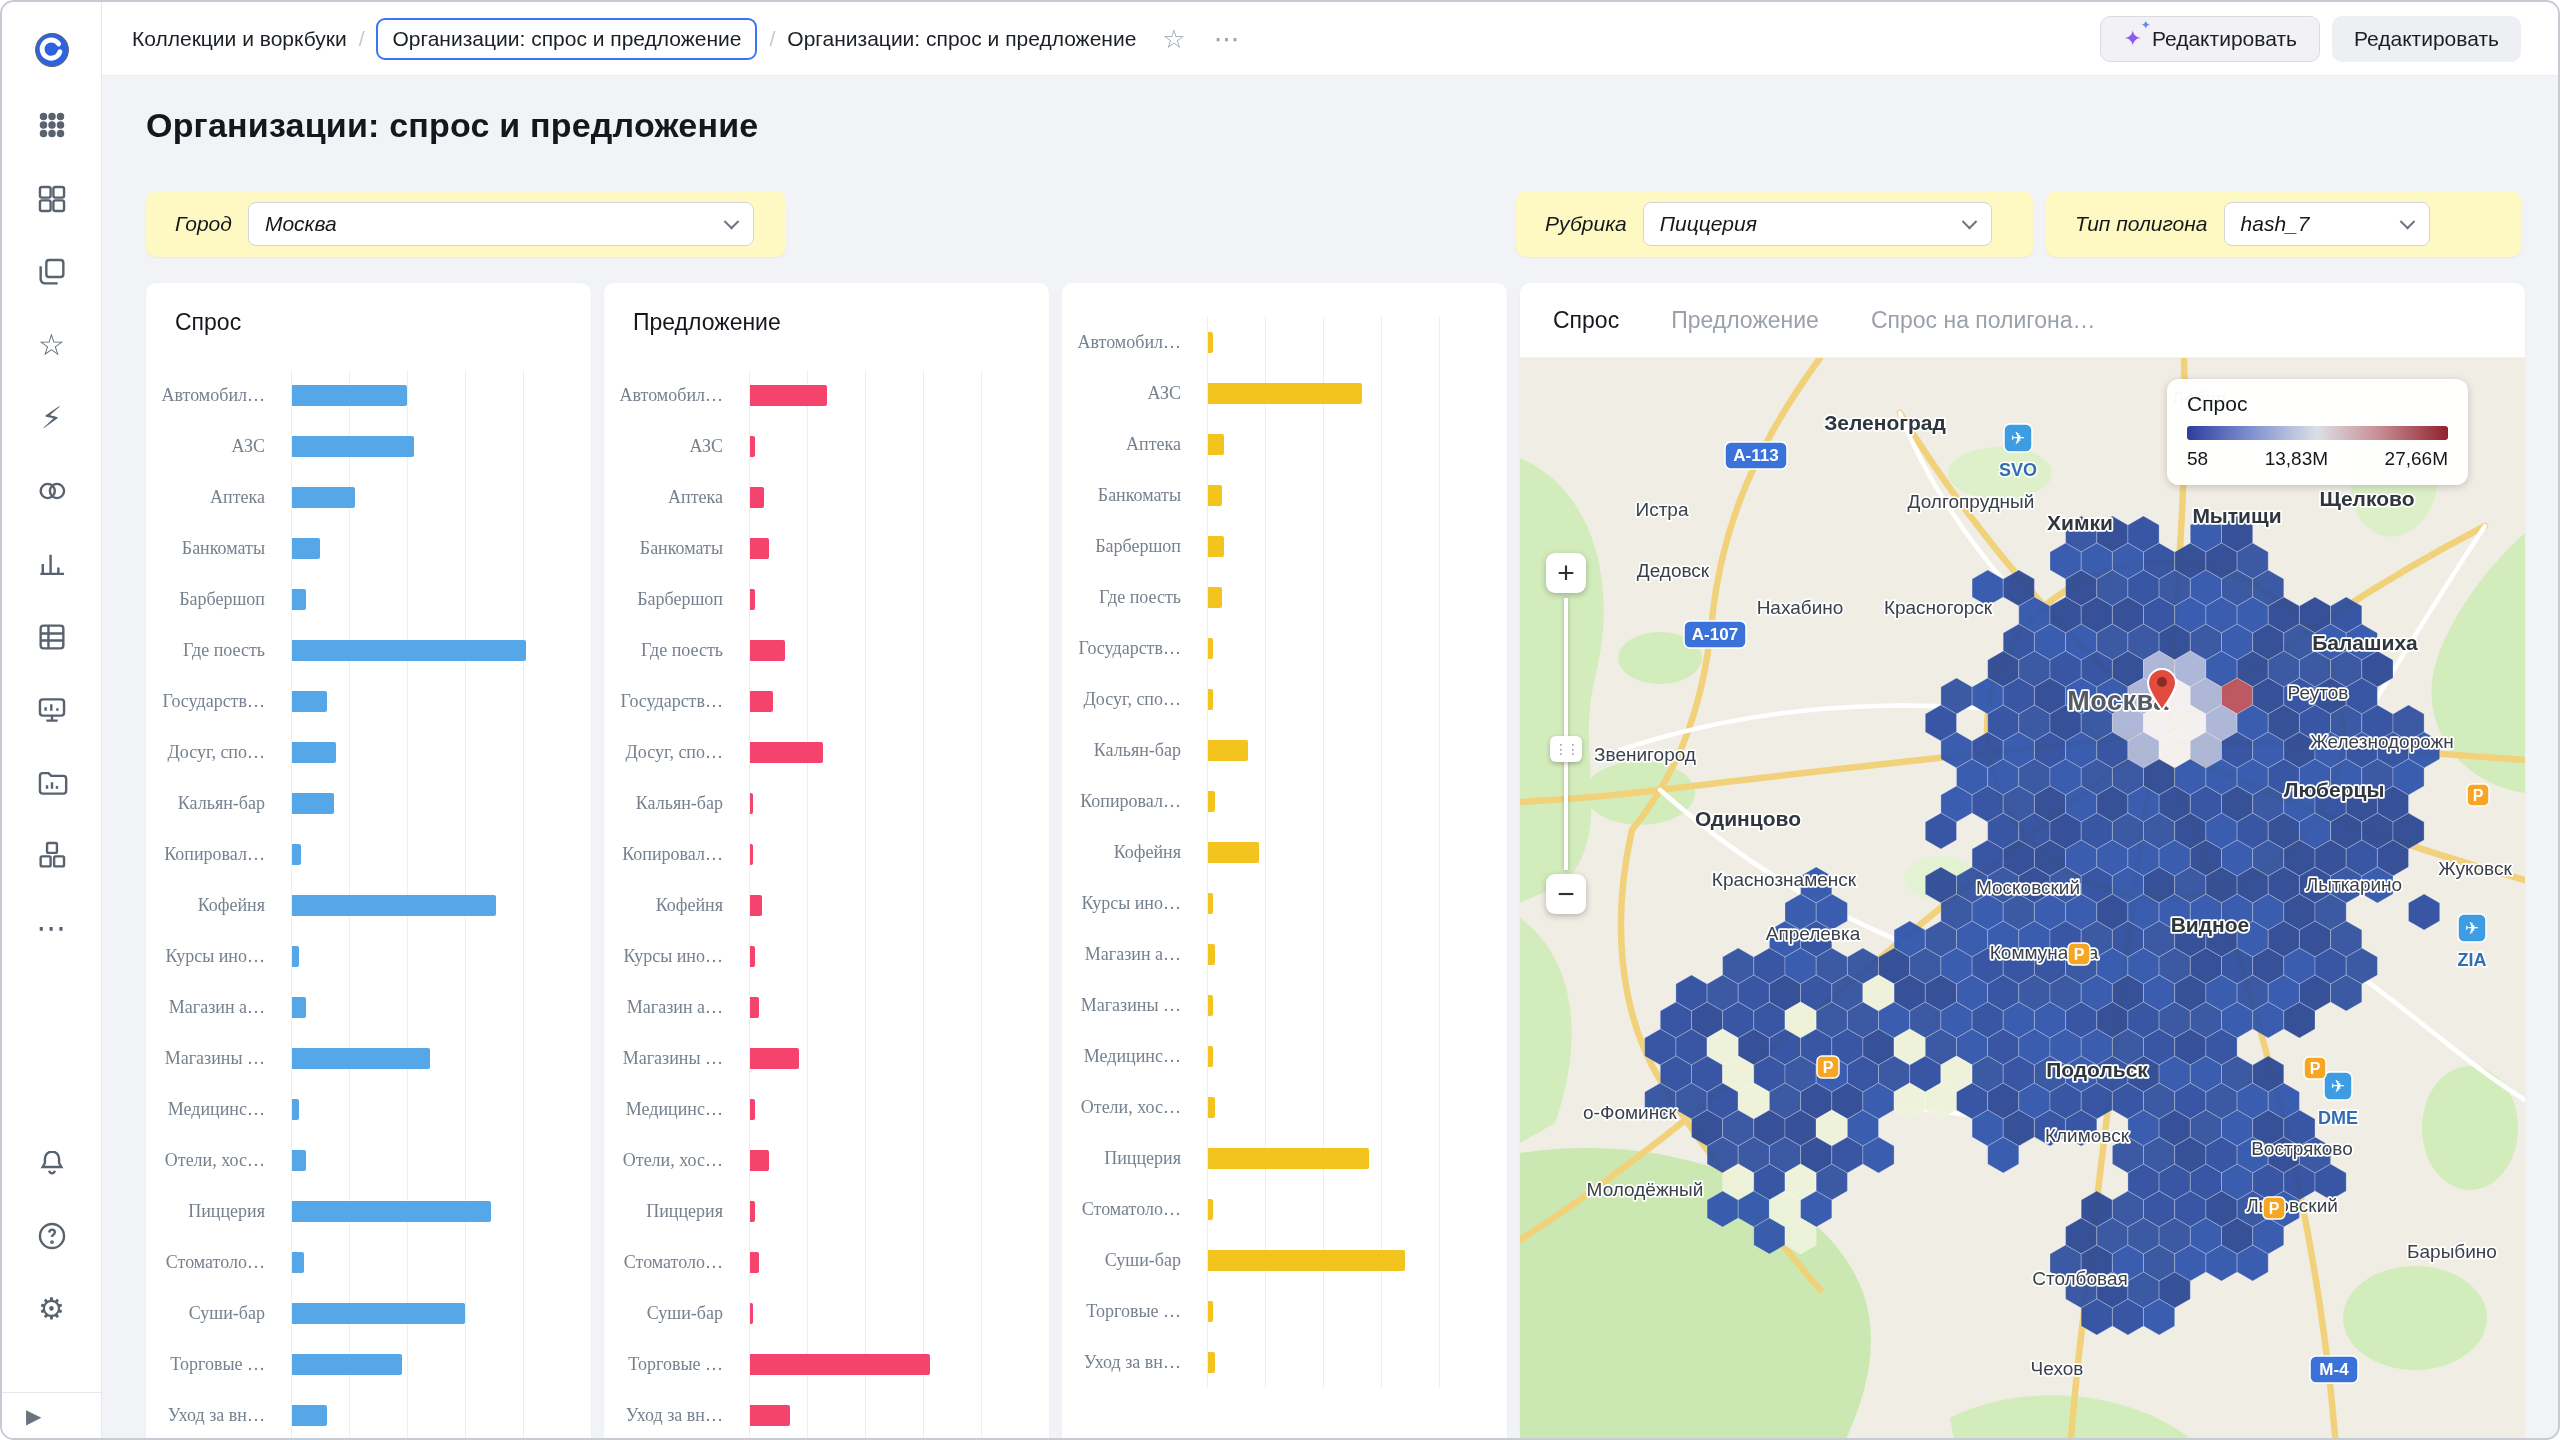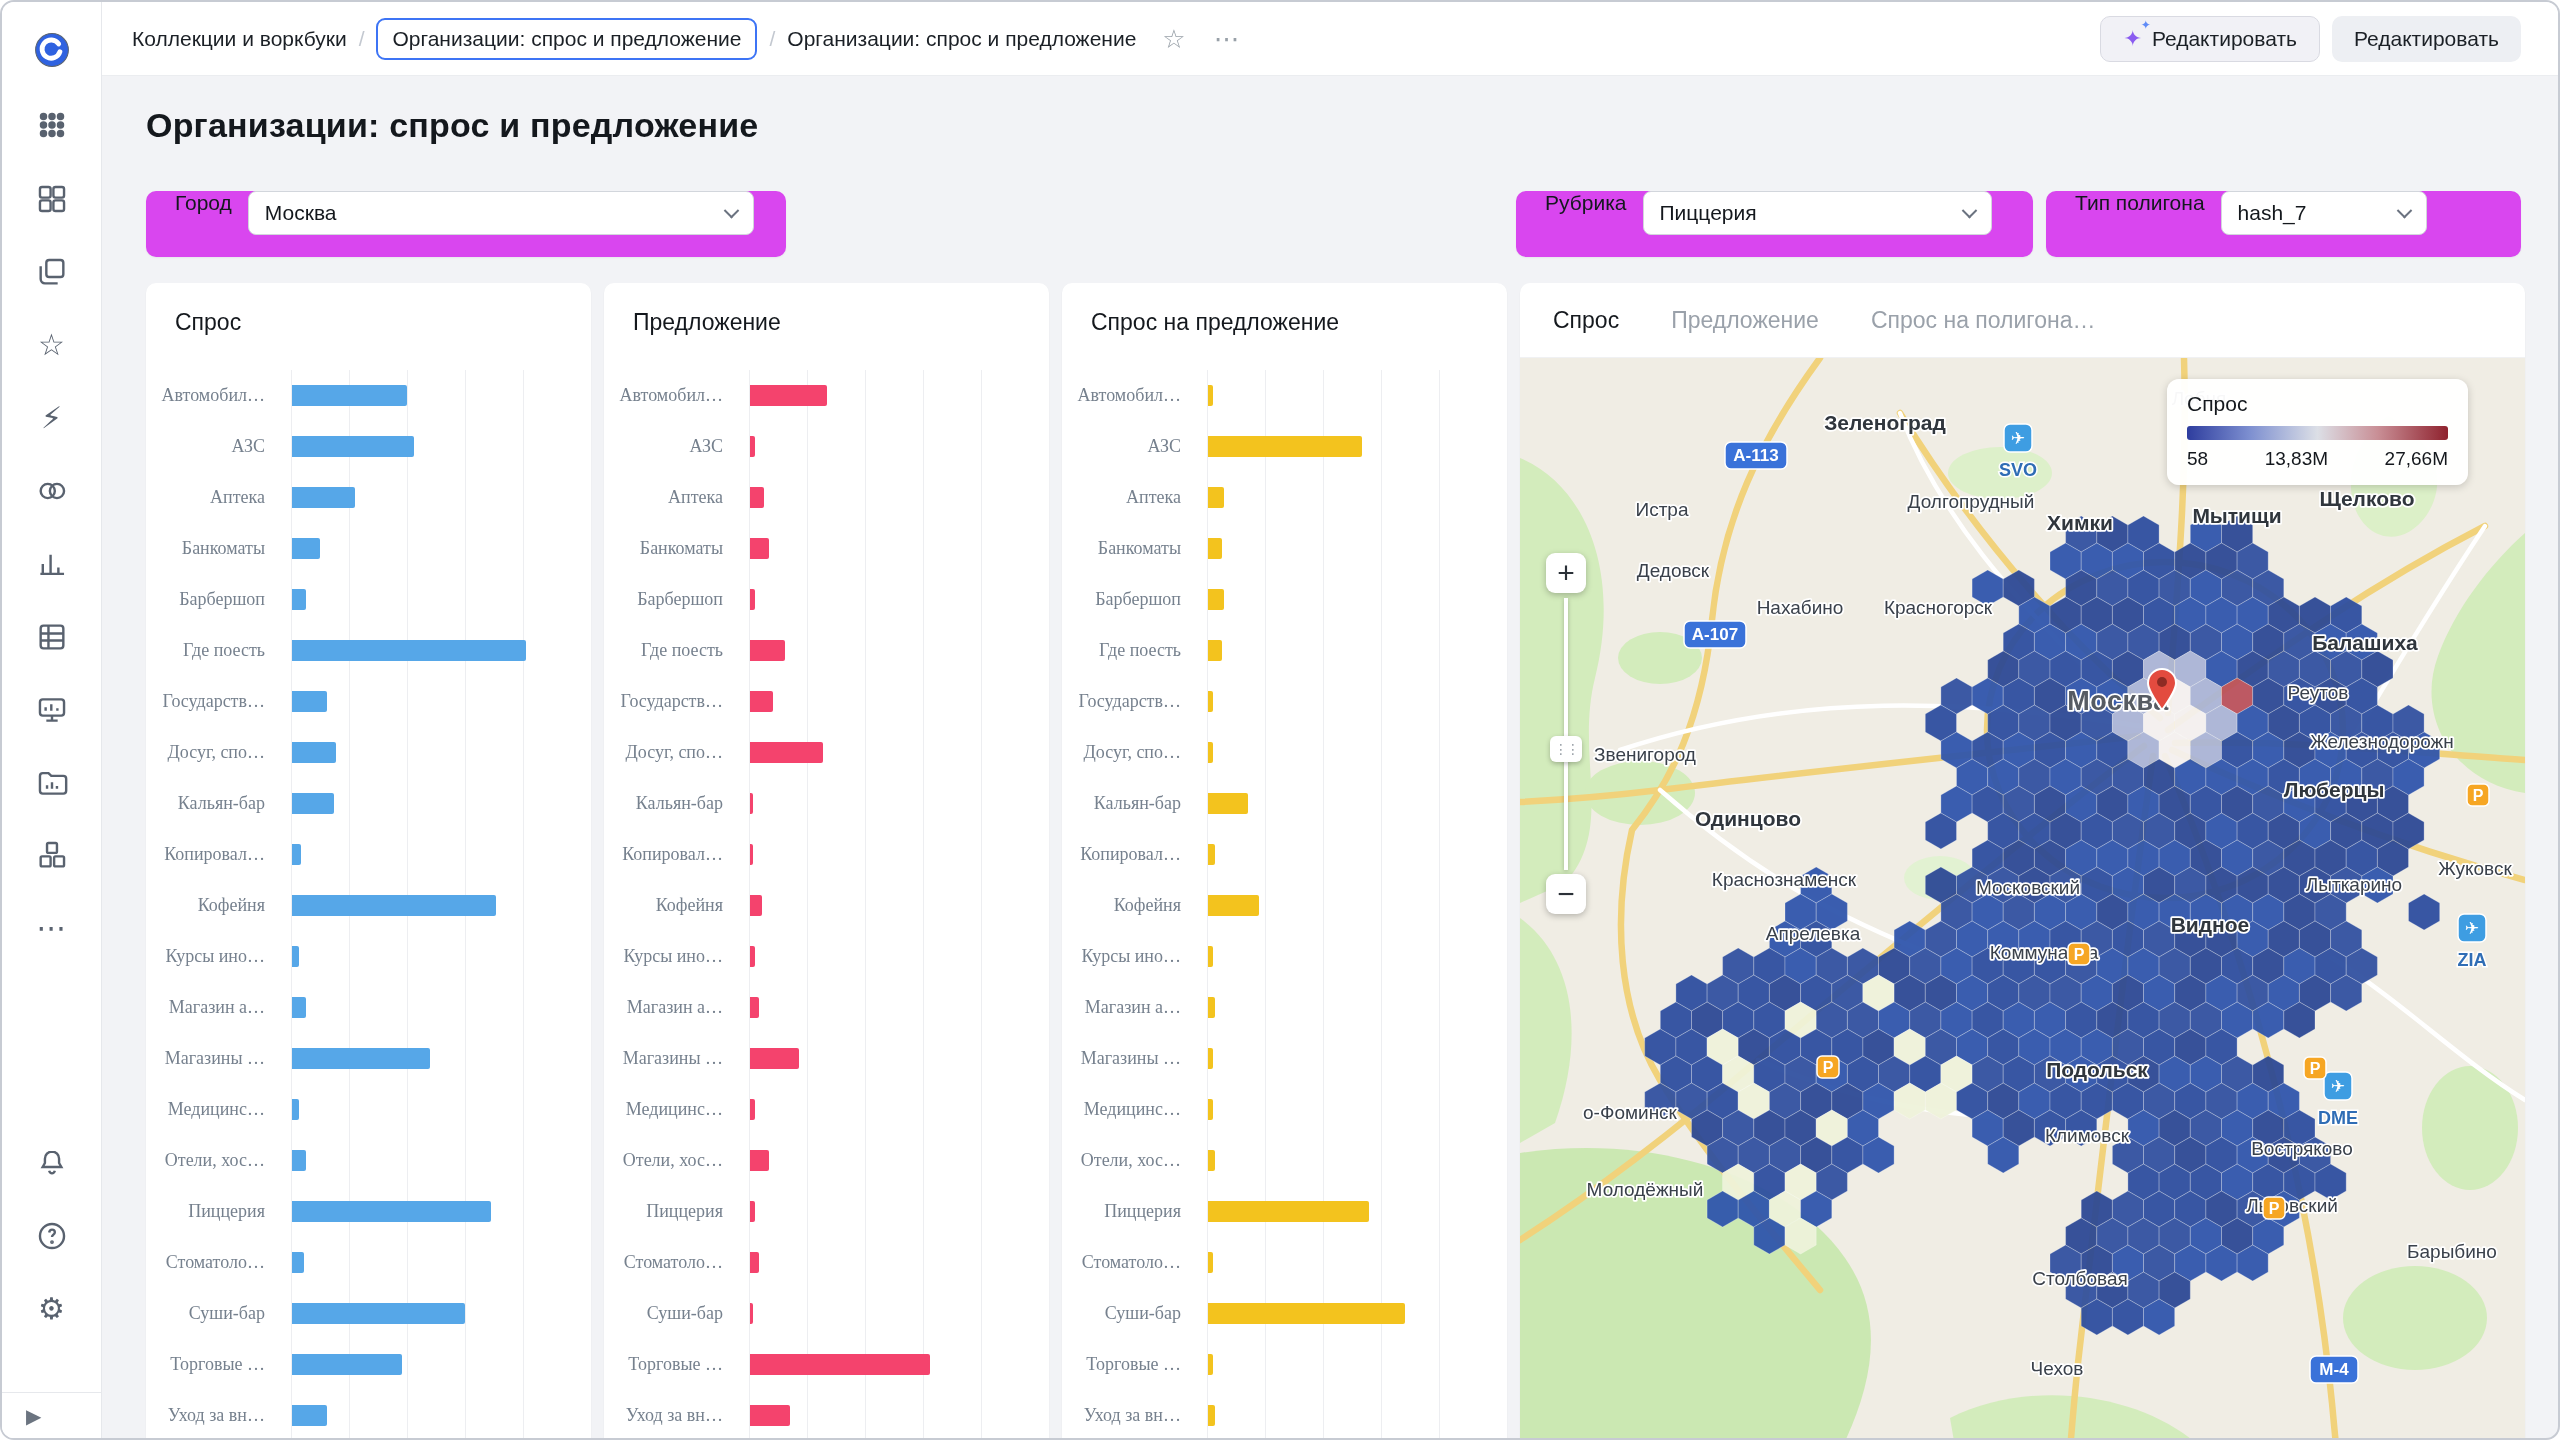--- a/index.html
+++ b/index.html
@@ -39,22 +39,22 @@
   .btn-neuro { background:#f1f1f6; border:1px solid #d9dae2; }
   .btn-edit  { background:#edeff3; }
   .sparkle { position:relative; color:#8a5cf0; font-size:22px; line-height:1; }
   .sparkle .s2 { position:absolute; top:-9px; right:-9px; font-size:12px; color:#5f8bf7; }
 
   
   .content { flex:1; padding:0 37px 0 44px; overflow:hidden; }
   h1.page-title { margin-top:30px; font-size:34px; font-weight:700; color:#14181d; letter-spacing:.2px; }
 
   .filter-row { margin-top:46px; display:flex; gap:13px; }
-  .fcard { background:#d946ef; border-radius:10px; height:66px; display:flex; 
-    padding:0 25px 0 29px; box-shadow:0 1px 2px rgba(15,20,30,.05); }
+  .fcard { background:#fef9c3; border-radius:10px; height:66px; display:flex; align-items:center;
+    padding:0 25px 0 29px; box-shadow:0 1px 2px rgba(15,20,30,.05);font-style:italic; }
   .fcard .flabel { font-size:21px; color:#14181d; margin-right:16px; white-space:nowrap; }
   .fcard-city { width:640px; }
   .fcard-rubric { width:517px; }
   .fcard-poly { width:475px; }
   .fspacer { flex:1; }
   .select { height:44px; border:1px solid #d2d6dc; border-radius:8px; background:#fff;
     display:flex; align-items:center; justify-content:space-between; padding:0 16px; cursor:pointer; }
   .select .sval { font-size:21px; color:#14181d; }
   .chev { width:11px; height:11px; border-right:2px solid #6b7380; border-bottom:2px solid #6b7380;
     transform:rotate(45deg) translate(-2px,-2px); margin-left:14px; flex:none; }
@@ -531,21 +531,20 @@
               </div>
               <div class="crow">
                 <div class="clabel">Уход за вн…</div>
                 <div class="cplot">
                   <div class="cbar" style="width: 39.78px; background: rgb(244, 67, 109);"></div>
                 </div>
               </div>
             </div>
         </section>
         <section class="chart-card">
-          <div class="ctitle">Спрос на предложение</div>
           <div class="rows">
               <div class="crow">
                 <div class="clabel">Автомобил…</div>
                 <div class="cplot">
                   <div class="cbar" style="width: 4.68px; background: rgb(243, 195, 30);"></div>
                 </div>
               </div>
               <div class="crow">
                 <div class="clabel">АЗС</div>
                 <div class="cplot">

